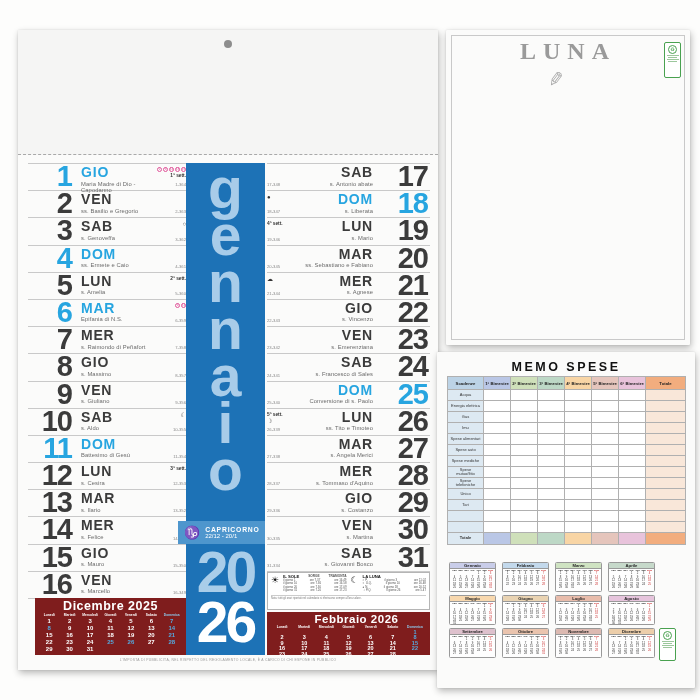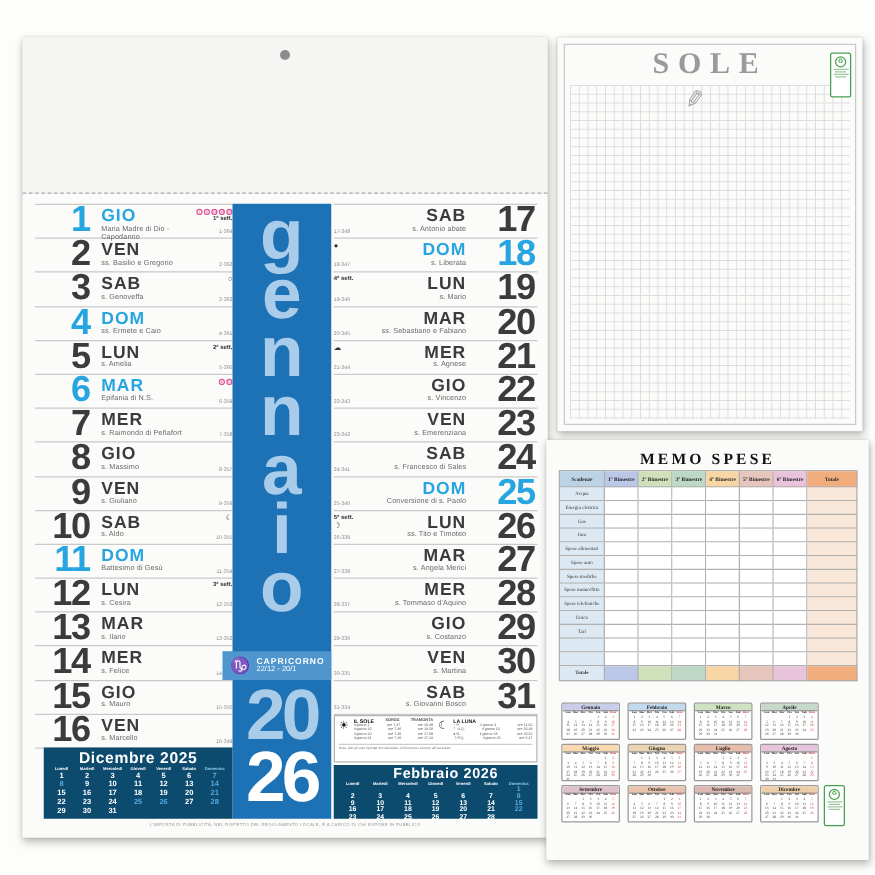--- a/index.html
+++ b/index.html
@@ -53,21 +53,21 @@
   .sunmoon{position:absolute;left:249px;top:415px;width:163px;height:38px;border:1px solid #b5b5b5;background:#fff;padding:2px 3px;font-size:3px;color:#333;}
   .sm-cols{display:flex;gap:4px;}
   .sm-icon{font-size:9px;line-height:10px;color:#111;}
   .sm-block{flex:1;}
   .sm-title{font-size:4.2px;font-weight:bold;color:#111;}
   .sm-sub{font-size:3.2px;font-weight:bold;color:#555;}
   .sm-row{display:flex;justify-content:space-between;font-size:2.9px;line-height:3.6px;color:#555;}
   .sm-note{margin-top:2px;font-size:2.7px;color:#777;border-top:.5px solid #ccc;padding-top:1px;}
 
   
-  .minical{position:absolute;background:#0c4a6e;color:#fff;padding-top:2px;}
+  .minical{position:absolute;background:#7f1d1d;color:#fff;padding-top:2px;}
   .minical-left{left:17px;top:441px;width:151px;height:57px;}
   .minical-right{left:249px;top:455px;width:163px;height:43px;}
   .mc-title{text-align:center;font-weight:bold;letter-spacing:.5px;}
   .minical-left .mc-title{font-size:12.5px;line-height:13px;}
   .minical-right .mc-title{font-size:11.5px;line-height:11px;padding-left:16px;}
   .mc-row{display:flex;padding:0 4px;}
   .mc-cell{flex:1;text-align:center;font-weight:bold;color:#fff;}
   .minical-left .mc-row .mc-cell{font-size:6px;line-height:7px;}
   .minical-right .mc-row .mc-cell{font-size:5.5px;line-height:5.4px;}
   .mc-head .mc-cell{font-size:3.3px !important;line-height:5px !important;}
@@ -84,21 +84,21 @@
 
   
   .eco{position:absolute;width:17px;background:#fff;border:1px solid #49a14f;border-radius:2px;padding:1.5px 1.5px;display:flex;flex-direction:column;align-items:center;gap:1px;}
   .eco-circle{width:9px;height:9px;border:1px solid #49a14f;border-radius:50%;color:#49a14f;font-size:5px;line-height:7px;text-align:center;}
   .eco-line{height:1px;background:#9cc79c;width:100%;}
   .eco-line.short{width:70%;}
   .eco-note{right:9px;top:12px;height:36px;}
   .eco-memo{left:222px;top:276px;height:33px;}
 
   
-  .memo-page{left:437px;top:352px;width:258px;height:336px;font-family:Liberation Serif, serif;}
+  .memo-page{left:437px;top:352px;width:258px;height:336px;}
   .memo-title{position:absolute;left:0;top:8px;width:100%;text-align:center;font-size:12.5px;font-weight:bold;letter-spacing:2.5px;color:#111;}
   .memo-table{position:absolute;left:10px;top:24px;border-left:.5px solid #b0b0b0;border-top:.5px solid #b0b0b0;}
   .mt-row{display:grid;grid-template-columns:36px repeat(6,27px) 40px;height:11px;}
   .mt-head{height:13px;}
   .mt-totrow{height:12px;}
   .mt-cell{border-right:.5px solid #b0b0b0;border-bottom:.5px solid #b0b0b0;background:#fff;display:flex;align-items:center;justify-content:center;text-align:center;}
   .mt-hcell{font-size:4.3px;font-weight:bold;color:#222;}
   .mt-label{background:#dde9f2;font-size:4px;color:#333;padding:0 2px;line-height:4.5px;}
   .mt-totcol{background:#f9e7d9;}
   .mt-tlabel{font-weight:bold;}
@@ -657,21 +657,21 @@
           <span class="mc-cell"></span>
         </div>
       </div>
     <div class="bottom-note">L'IMPOSTA DI PUBBLICITÀ, NEL RISPETTO DEL REGOLAMENTO LOCALE, È A CARICO DI CHI ESPONE IN PUBBLICO</div>
   </div>
 </div>
 
 <div class="page note-page">
   <div class="note-inner"></div>
   <div class="note-grid"></div>
-  <div class="note-title">SOLE</div>
+  <div class="note-title">LUNA</div>
   <div class="pencil">✎</div>
   <div class="eco eco-note">
       <div class="eco-circle">♻</div>
       <div class="eco-line"></div>
       <div class="eco-line short"></div>
       <div class="eco-line"></div>
       <div class="eco-line short"></div>
     </div>
 </div>
 

